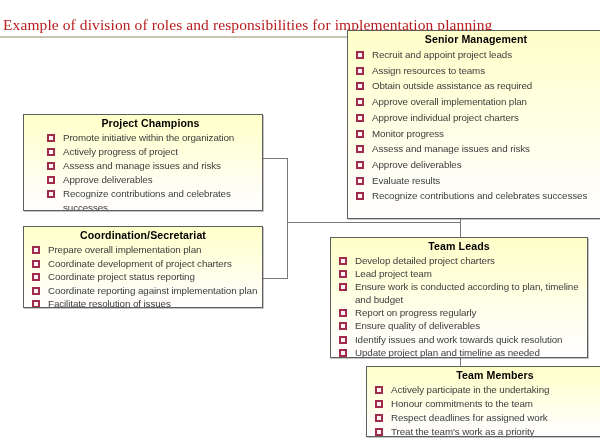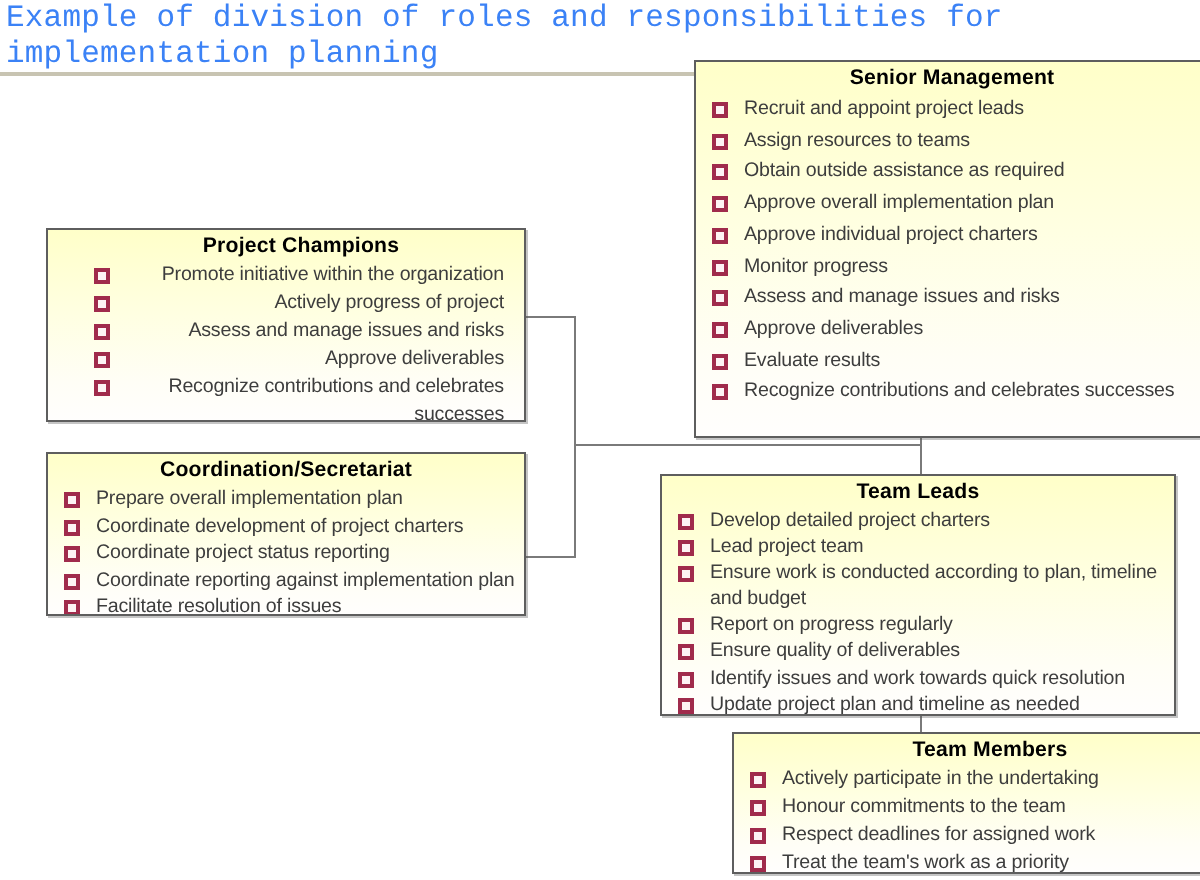--- a/index.html
+++ b/index.html
@@ -5,25 +5,25 @@
   html, body { margin: 0; padding: 0; }
   body {
     width: 600px; height: 440px;
     background: #ffffff;
     font-family: "Liberation Sans", sans-serif;
     position: relative;
     overflow: hidden;
   }
   .page-title {
     position: absolute;
-    left: 3px; top: 0;
+    left: 3px; top: 16px;
     width: 594px;
-    font-family: Liberation Mono, monospace;
+    font-family: Liberation Serif, serif;
     font-size: 15.5px;
-    color: #3b82f6;
+    color: #b91c1c;
     letter-spacing: 0.1px;
   }
   .title-rule {
     position: absolute;
     left: 0; top: 36px;
     width: 600px; height: 2px;
     background: #c8c4b2;
     z-index: 0;
   }
   .connector {
@@ -68,21 +68,21 @@
     position: absolute;
     left: 8px; top: 3px;
     width: 4px; height: 4px;
     border: 2px solid #a02b4c;
     background: #fdf3f4;
   }
   .box-senior        { left: 330px; top: 30px;  width: 258px; height: 189px; margin-left: 17px; }
   .box-senior .item        { line-height: 15.7px; }
   .box-senior .item .bullet{ top: 4px; }
   .box-champions     { left: 23px;  top: 114px; width: 240px; height: 97px; padding-left: 15px; }
-  .box-champions .item     { line-height: 14px; padding-right: 10px; text-align: right; }
+  .box-champions .item     { line-height: 14px; padding-right: 10px; }
   .box-coordination  { left: 23px;  top: 226px; width: 240px; height: 82px; }
   .box-coordination .item  { line-height: 13.5px; }
   .box-teamleads     { left: 330px; top: 237px; width: 258px; height: 121px; }
   .box-teamleads .item     { line-height: 13.1px; }
   .box-teammembers   { left: 330px; top: 366px; width: 258px; height: 71px; margin-left: 36px; }
   .box-teammembers .item   { line-height: 14px; }
 </style>
 </head>
 <body>
 

